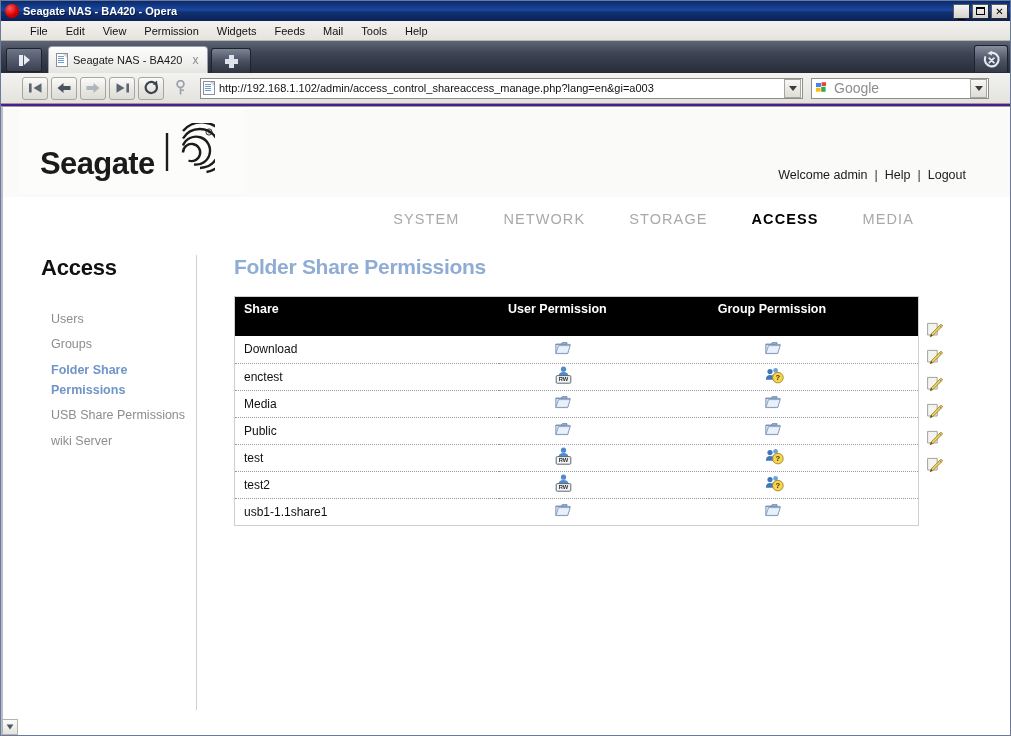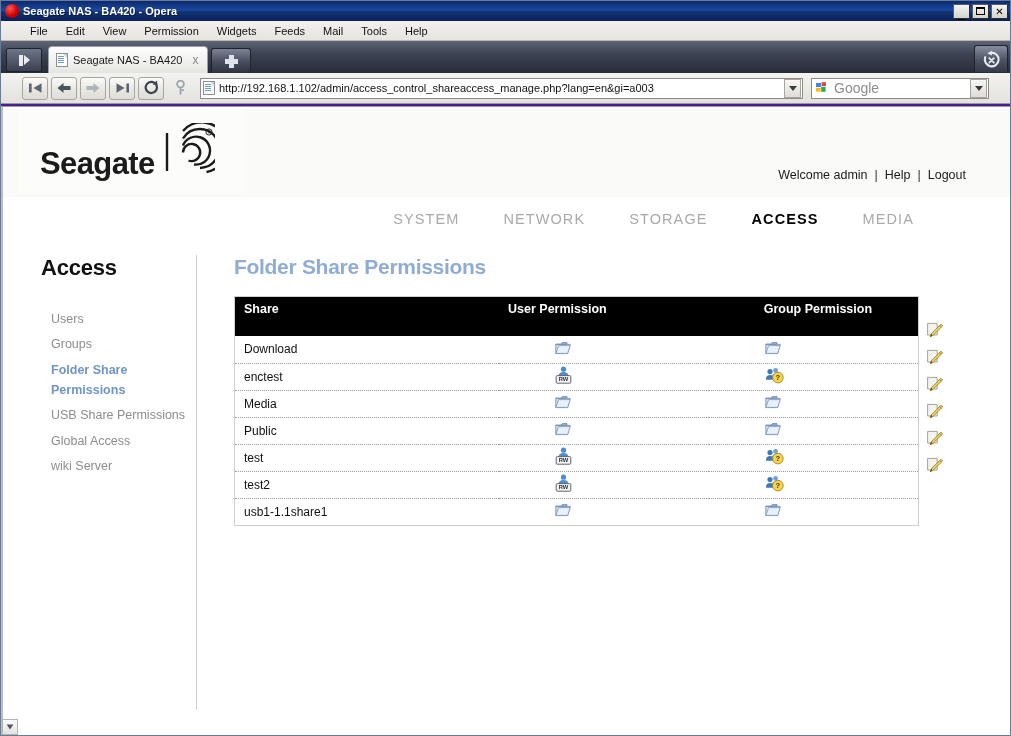--- a/index.html
+++ b/index.html
@@ -406,21 +406,21 @@
     background: #000000;
     color: #ffffff;
     font-size: 12.5px;
     font-weight: bold;
     text-align: left;
     padding: 5px 0 20px 9px;
     height: 23px;
   }
   table.perm th.c-share { width: 265px; }
   table.perm th.c-user { width: 210px; }
-  table.perm th.c-group { width: 210px; text-align: center; }
+  table.perm th.c-group { width: 210px; }
   table.perm tbody td {
     font-size: 12px;
     color: #111;
     height: 27px;
     padding: 0 0 0 9px;
     border-bottom: 1px dotted #9a9a9a;
     vertical-align: middle;
   }
   table.perm tbody tr:last-child td { border-bottom: none; }
   table.perm tbody td.icocell { padding-left: 0; text-align: left; }
@@ -602,21 +602,20 @@
 
       <div class="content">
 
         <div class="sidebar">
           <div class="side-title">Access</div>
           <ul class="side-list">
             <li class="side-item">Users</li>
             <li class="side-item">Groups</li>
             <li class="side-item active">Folder Share Permissions</li>
             <li class="side-item">USB Share Permissions</li>
-            <li class="side-item">Global Access</li>
             <li class="side-item">wiki Server</li>
           </ul>
         </div>
 
         <div class="main">
           <h1 class="page-title">Folder Share Permissions</h1>
 
           <div class="tablewrap">
             <table class="perm">
               <thead>

